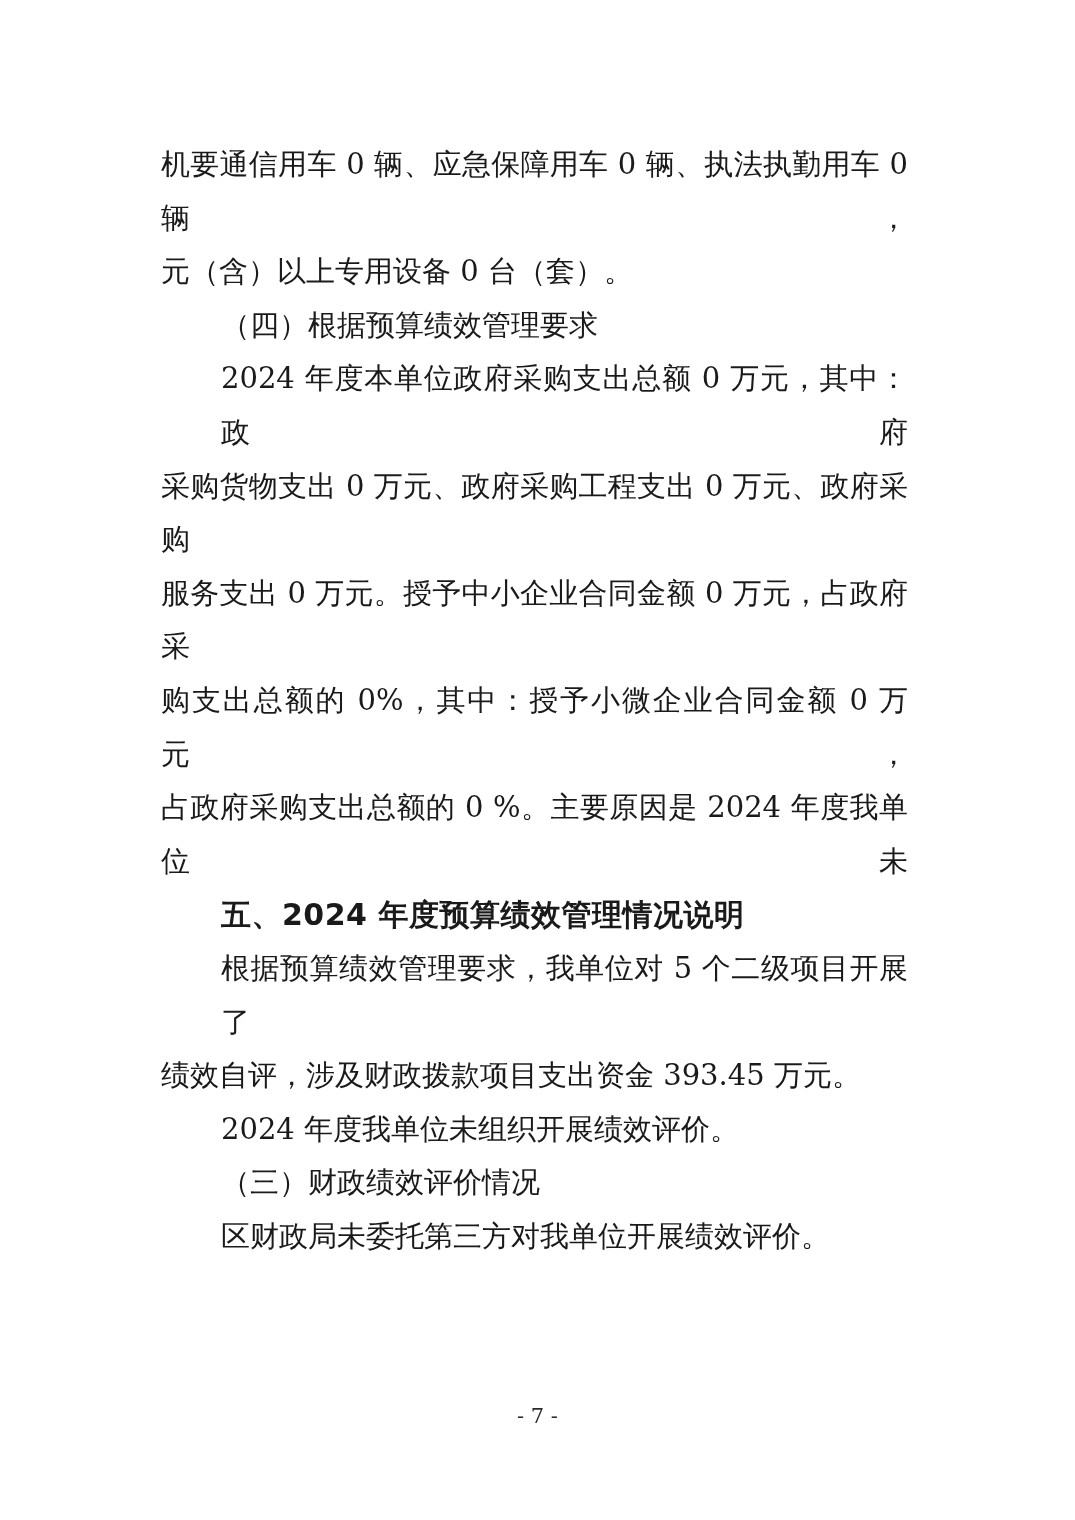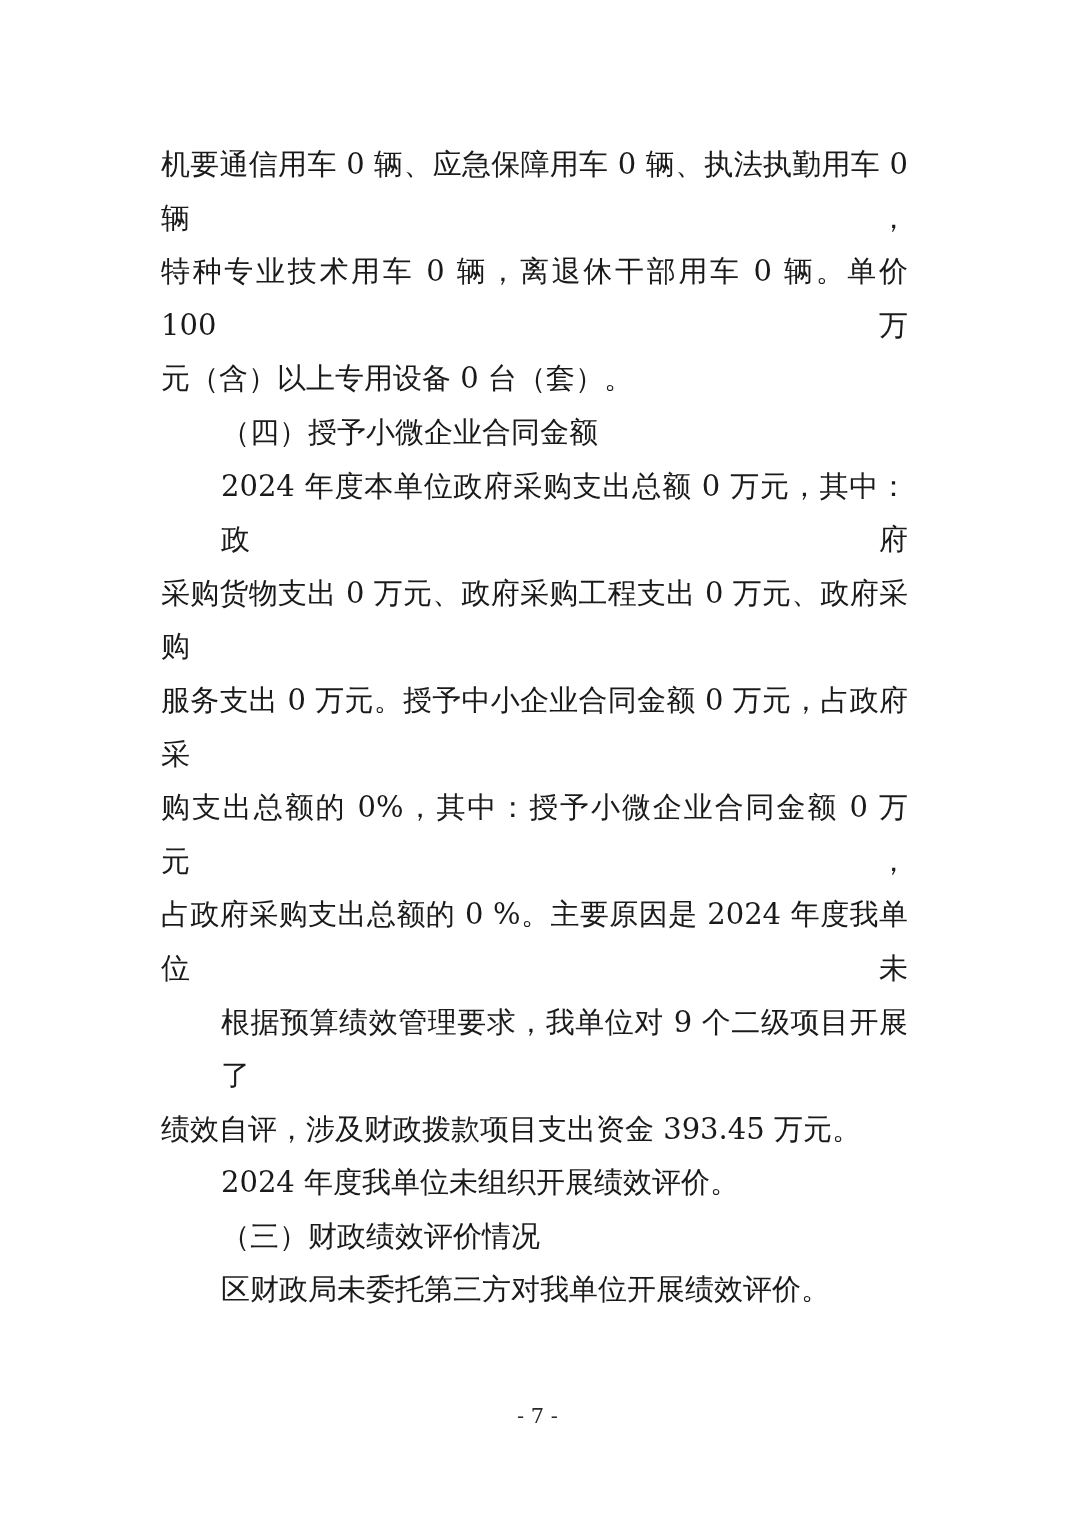--- a/index.html
+++ b/index.html
@@ -49,29 +49,29 @@
     font-size: 21px;
     color: #2a2a2a;
   }
 </style>
 </head>
 <body>
 
 <div class="page">
   <main class="content" id="content">
       <div class="line justify">机要通信用车 0 辆、应急保障用车 0 辆、执法执勤用车 0 辆，</div>
-      <div class="line justify">特种专业技术用车 0 辆，离退休干部用车 0 辆。单价 100 万</div>
       <div class="line">元（含）以上专用设备 0 台（套）。</div>
-      <div class="line indent">（四）授予小微企业合同金额</div>
+      <div class="line indent">（四）根据预算绩效管理要求</div>
       <div class="line indent justify">2024 年度本单位政府采购支出总额 0 万元，其中：政府</div>
       <div class="line justify">采购货物支出 0 万元、政府采购工程支出 0 万元、政府采购</div>
       <div class="line justify">服务支出 0 万元。授予中小企业合同金额 0 万元，占政府采</div>
       <div class="line justify">购支出总额的 0%，其中：授予小微企业合同金额 0 万元，</div>
       <div class="line justify">占政府采购支出总额的 0 %。主要原因是 2024 年度我单位未</div>
-      <div class="line indent justify">根据预算绩效管理要求，我单位对 9 个二级项目开展了</div>
+      <div class="line heading indent">五、2024 年度预算绩效管理情况说明</div>
+      <div class="line indent justify">根据预算绩效管理要求，我单位对 5 个二级项目开展了</div>
       <div class="line">绩效自评，涉及财政拨款项目支出资金 393.45 万元。</div>
       <div class="line indent">2024 年度我单位未组织开展绩效评价。</div>
       <div class="line indent">（三）财政绩效评价情况</div>
       <div class="line indent">区财政局未委托第三方对我单位开展绩效评价。</div>
     </main>
   <footer class="page-footer">
     <span>- 7 -</span>
   </footer>
 </div>
 

